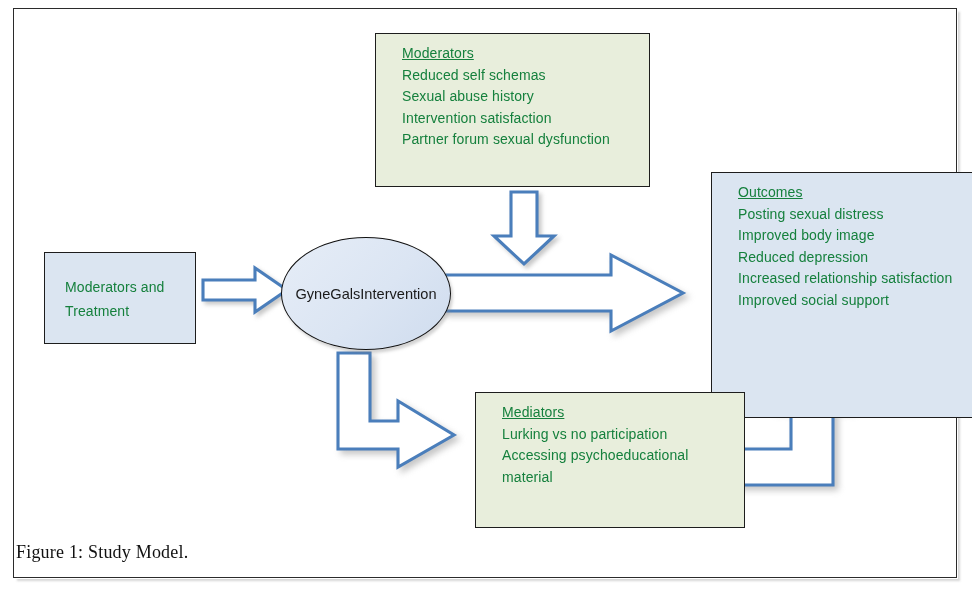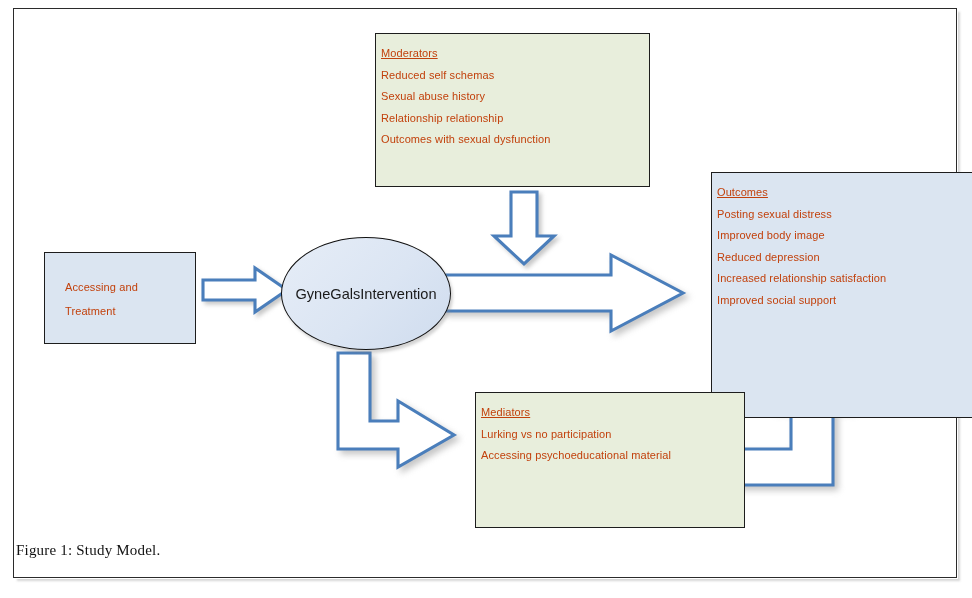--- a/index.html
+++ b/index.html
@@ -16,22 +16,22 @@
   }
   #frame::after{
     content:"";position:absolute;left:1px;top:1px;right:-2px;bottom:-2px;
     box-shadow:2px 2px 2px rgba(120,120,120,.30);pointer-events:none;
   }
 
   
   .node-box{
     position:absolute;box-sizing:border-box;
     border:1.6px solid #1d1d1d;
-    padding:9px 10px 8px 5px;
-    font-size:11px;line-height:21.5px;color:#c2410c;
+    padding:9px 10px 8px 26px;
+    font-size:14px;line-height:21.5px;color:#15803d;
     letter-spacing:.1px;
   }
   .node-box .hdr{text-decoration:underline;display:block;white-space:nowrap;}
   .node-box .ln{display:block;white-space:nowrap;}
   .node-box .ln.wrap{white-space:normal;}
 
   .green{background:#e8eedc;}
   .blue{background:#dbe5f1;}
 
   #box-moderators{left:375px;top:33px;width:275px;height:154px;}
@@ -53,21 +53,21 @@
   #ellipse-intervention .ln{display:block;}
 
   
   .arrow-svg{position:absolute;overflow:visible;}
   .arrow-shape{fill:#ffffff;stroke:#4a7ebb;stroke-width:3.1;stroke-linejoin:miter;}
 
   
   #caption{
     position:absolute;left:16px;top:542px;
     font-family:"Liberation Serif", serif;
-    font-size:15px;color:#111;letter-spacing:.2px;
+    font-size:18px;color:#111;letter-spacing:.2px;
   }
 </style>
 </head>
 <body>
 
 <div id="figure-root">
   <div id="frame"></div>
 
   <svg class="arrow-svg" id="arrow-diagnosis-intervention" style="left:200px;top:262px;width:92px;height:56px;" viewBox="0 0 92 56">
     <g transform="translate(3,4)">
@@ -96,42 +96,42 @@
   <svg class="arrow-svg" id="arrow-mediators-outcomes" style="left:730px;top:374px;width:122px;height:116px;" viewBox="0 0 122 116">
     <g transform="translate(3,3)">
       <polygon class="arrow-shape" points="0,72 0,108 100,108 100,32 116,32 79,0 42,32 58,32 58,72" style="filter:drop-shadow(4px 4px 3px rgba(130,130,130,.45));"></polygon>
     </g>
   </svg>
 
   <div class="node-box green" id="box-moderators">
     <span class="hdr">Moderators</span>
     <span class="ln">Reduced self schemas</span>
     <span class="ln">Sexual abuse history</span>
-    <span class="ln">Relationship relationship</span>
-    <span class="ln">Outcomes with sexual dysfunction</span>
+    <span class="ln">Intervention satisfaction</span>
+    <span class="ln">Partner forum sexual dysfunction</span>
   </div>
 
   <div class="node-box blue" id="box-outcomes">
     <span class="hdr">Outcomes</span>
     <span class="ln">Posting sexual distress</span>
     <span class="ln">Improved body image</span>
     <span class="ln">Reduced depression</span>
     <span class="ln">Increased relationship satisfaction</span>
     <span class="ln">Improved social support</span>
   </div>
 
   <div class="node-box green" id="box-mediators">
     <span class="hdr">Mediators</span>
     <span class="ln">Lurking vs no participation</span>
     <span class="ln wrap">Accessing psychoeducational material</span>
   </div>
 
   <div class="node-box blue" id="box-diagnosis">
     <span>
-      <span class="ln">Accessing and</span>
+      <span class="ln">Moderators and</span>
       <span class="ln">Treatment</span>
     </span>
   </div>
 
   <div id="ellipse-intervention">
     <span class="ln">GyneGals</span>
     <span class="ln">Intervention</span>
   </div>
 
   <div id="caption">Figure 1: Study Model.</div>

